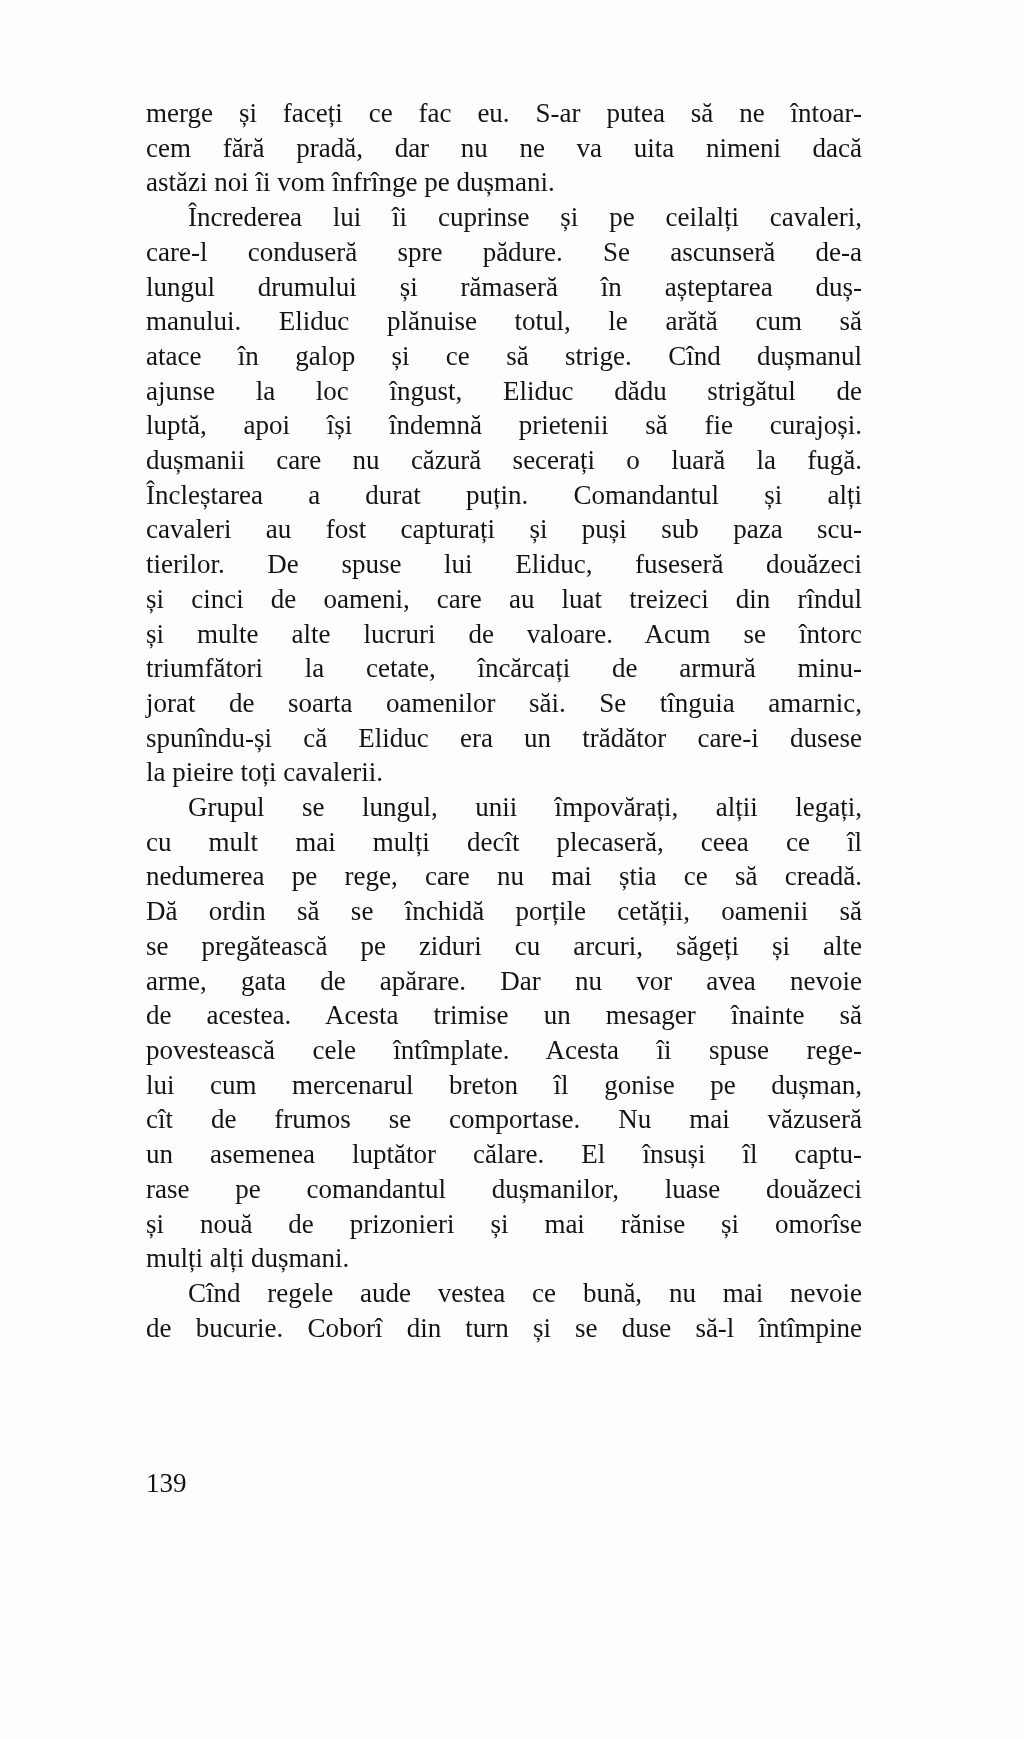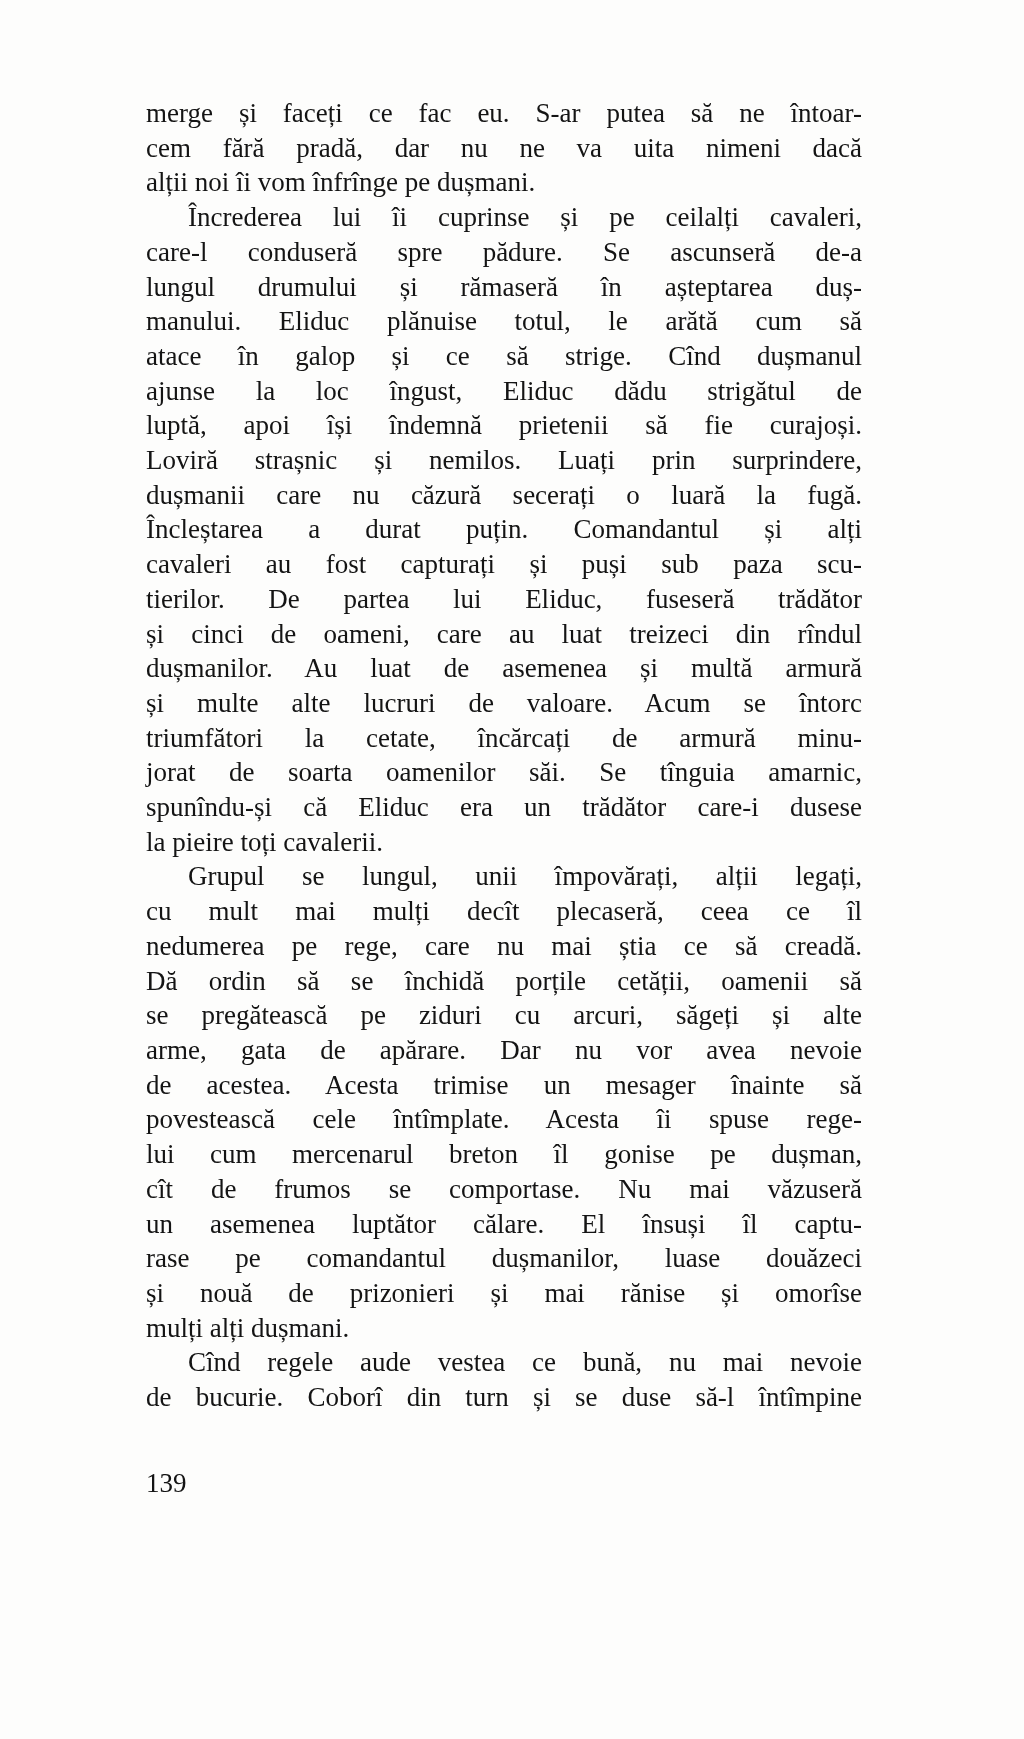--- a/index.html
+++ b/index.html
@@ -48,35 +48,33 @@
     line-height: 34px;
   }
 </style>
 </head>
 <body>
 
 <div class="page">
   <div class="text-block">
       <div class="line">merge și faceți ce fac eu. S-ar putea să ne întoar-</div>
       <div class="line">cem fără pradă, dar nu ne va uita nimeni dacă</div>
-      <div class="line lastline">alții noi îi vom înfrînge pe dușmani.</div>
+      <div class="line lastline">astăzi noi îi vom înfrînge pe dușmani.</div>
       <div class="line indent">Încrederea lui îi cuprinse și pe ceilalți cavaleri,</div>
       <div class="line">care-l conduseră spre pădure. Se ascunseră de-a</div>
       <div class="line">lungul drumului și rămaseră în așteptarea duș-</div>
       <div class="line">manului. Eliduc plănuise totul, le arătă cum să</div>
       <div class="line">atace în galop și ce să strige. Cînd dușmanul</div>
       <div class="line">ajunse la loc îngust, Eliduc dădu strigătul de</div>
       <div class="line">luptă, apoi își îndemnă prietenii să fie curajoși.</div>
-      <div class="line">Loviră strașnic și nemilos. Luați prin surprindere,</div>
       <div class="line">dușmanii care nu căzură secerați o luară la fugă.</div>
       <div class="line">Încleștarea a durat puțin. Comandantul și alți</div>
       <div class="line">cavaleri au fost capturați și puși sub paza scu-</div>
-      <div class="line">tierilor. De partea lui Eliduc, fuseseră trădător</div>
+      <div class="line">tierilor. De spuse lui Eliduc, fuseseră douăzeci</div>
       <div class="line">și cinci de oameni, care au luat treizeci din rîndul</div>
-      <div class="line">dușmanilor. Au luat de asemenea și multă armură</div>
       <div class="line">și multe alte lucruri de valoare. Acum se întorc</div>
       <div class="line">triumfători la cetate, încărcați de armură minu-</div>
       <div class="line">jorat de soarta oamenilor săi. Se tînguia amarnic,</div>
       <div class="line">spunîndu-și că Eliduc era un trădător care-i dusese</div>
       <div class="line lastline">la pieire toți cavalerii.</div>
       <div class="line indent">Grupul se lungul, unii împovărați, alții legați,</div>
       <div class="line">cu mult mai mulți decît plecaseră, ceea ce îl</div>
       <div class="line">nedumerea pe rege, care nu mai știa ce să creadă.</div>
       <div class="line">Dă ordin să se închidă porțile cetății, oamenii să</div>
       <div class="line">se pregătească pe ziduri cu arcuri, săgeți și alte</div>

